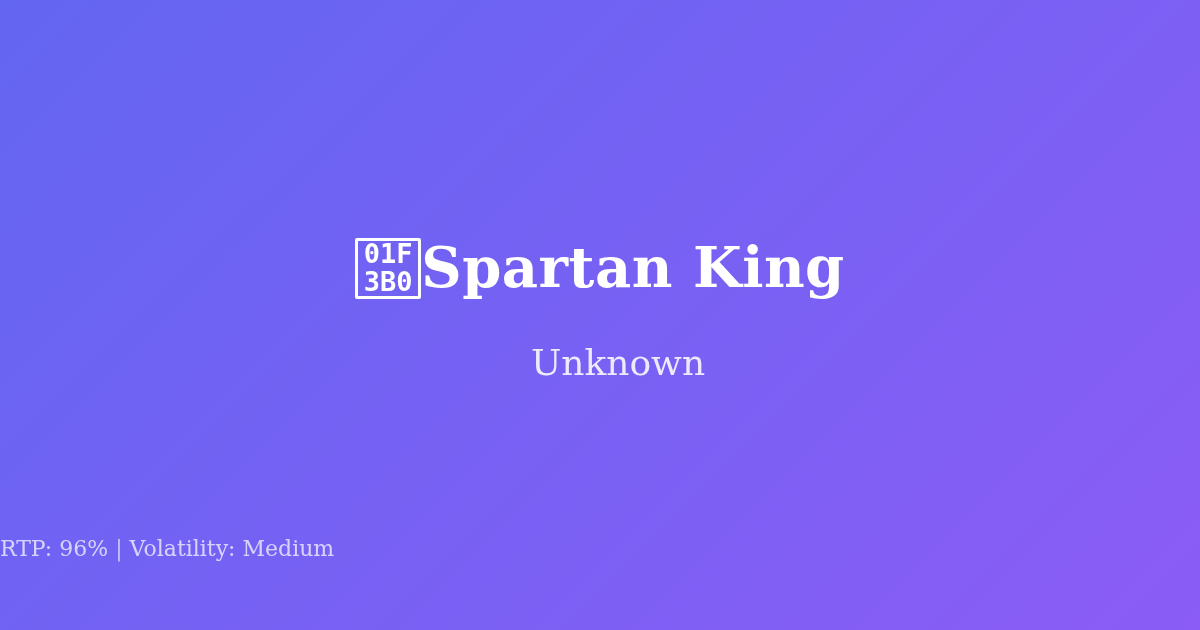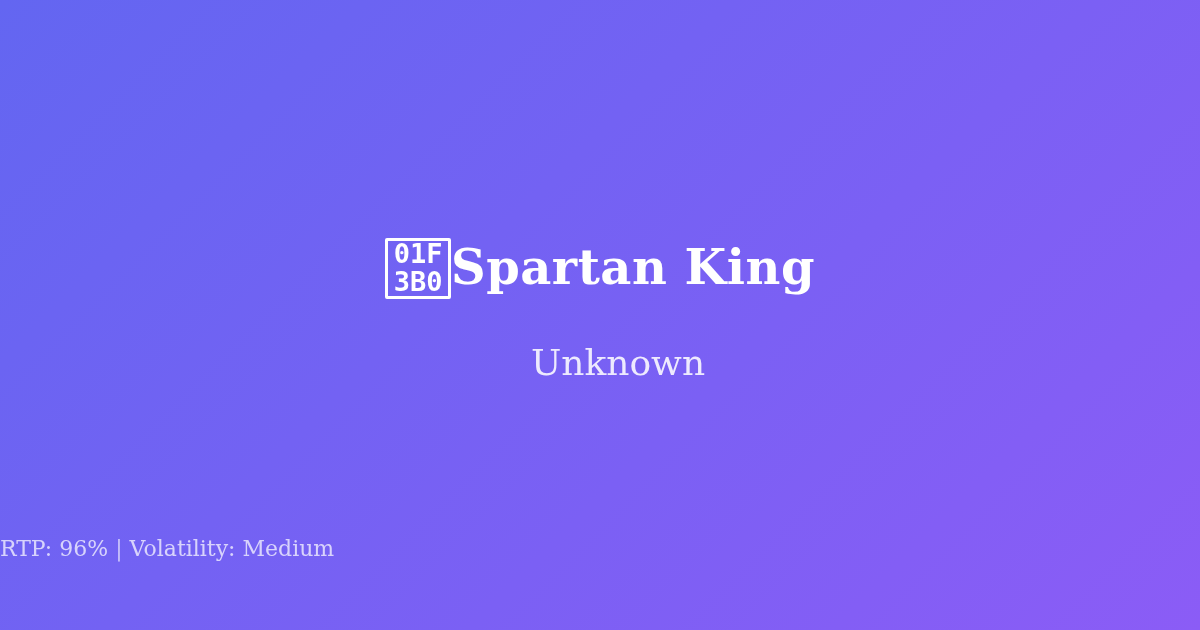--- a/index.html
+++ b/index.html
@@ -66,21 +66,21 @@
   }
 
   .glyph-tofu .cp-line {
     display: block;
     height: 28px;
   }
 
   .game-title {
     font-family: "DejaVu Serif", "Liberation Serif", serif;
     font-weight: 700;
-    font-size: 48px;
+    font-size: 56px;
     line-height: 80px;
     color: #FFFFFF;
     letter-spacing: 0.5px;
   }
 
   .game-provider {
     margin-top: 34px;
     font-family: "DejaVu Serif", "Liberation Serif", serif;
     font-weight: 400;
     font-size: 36px;

